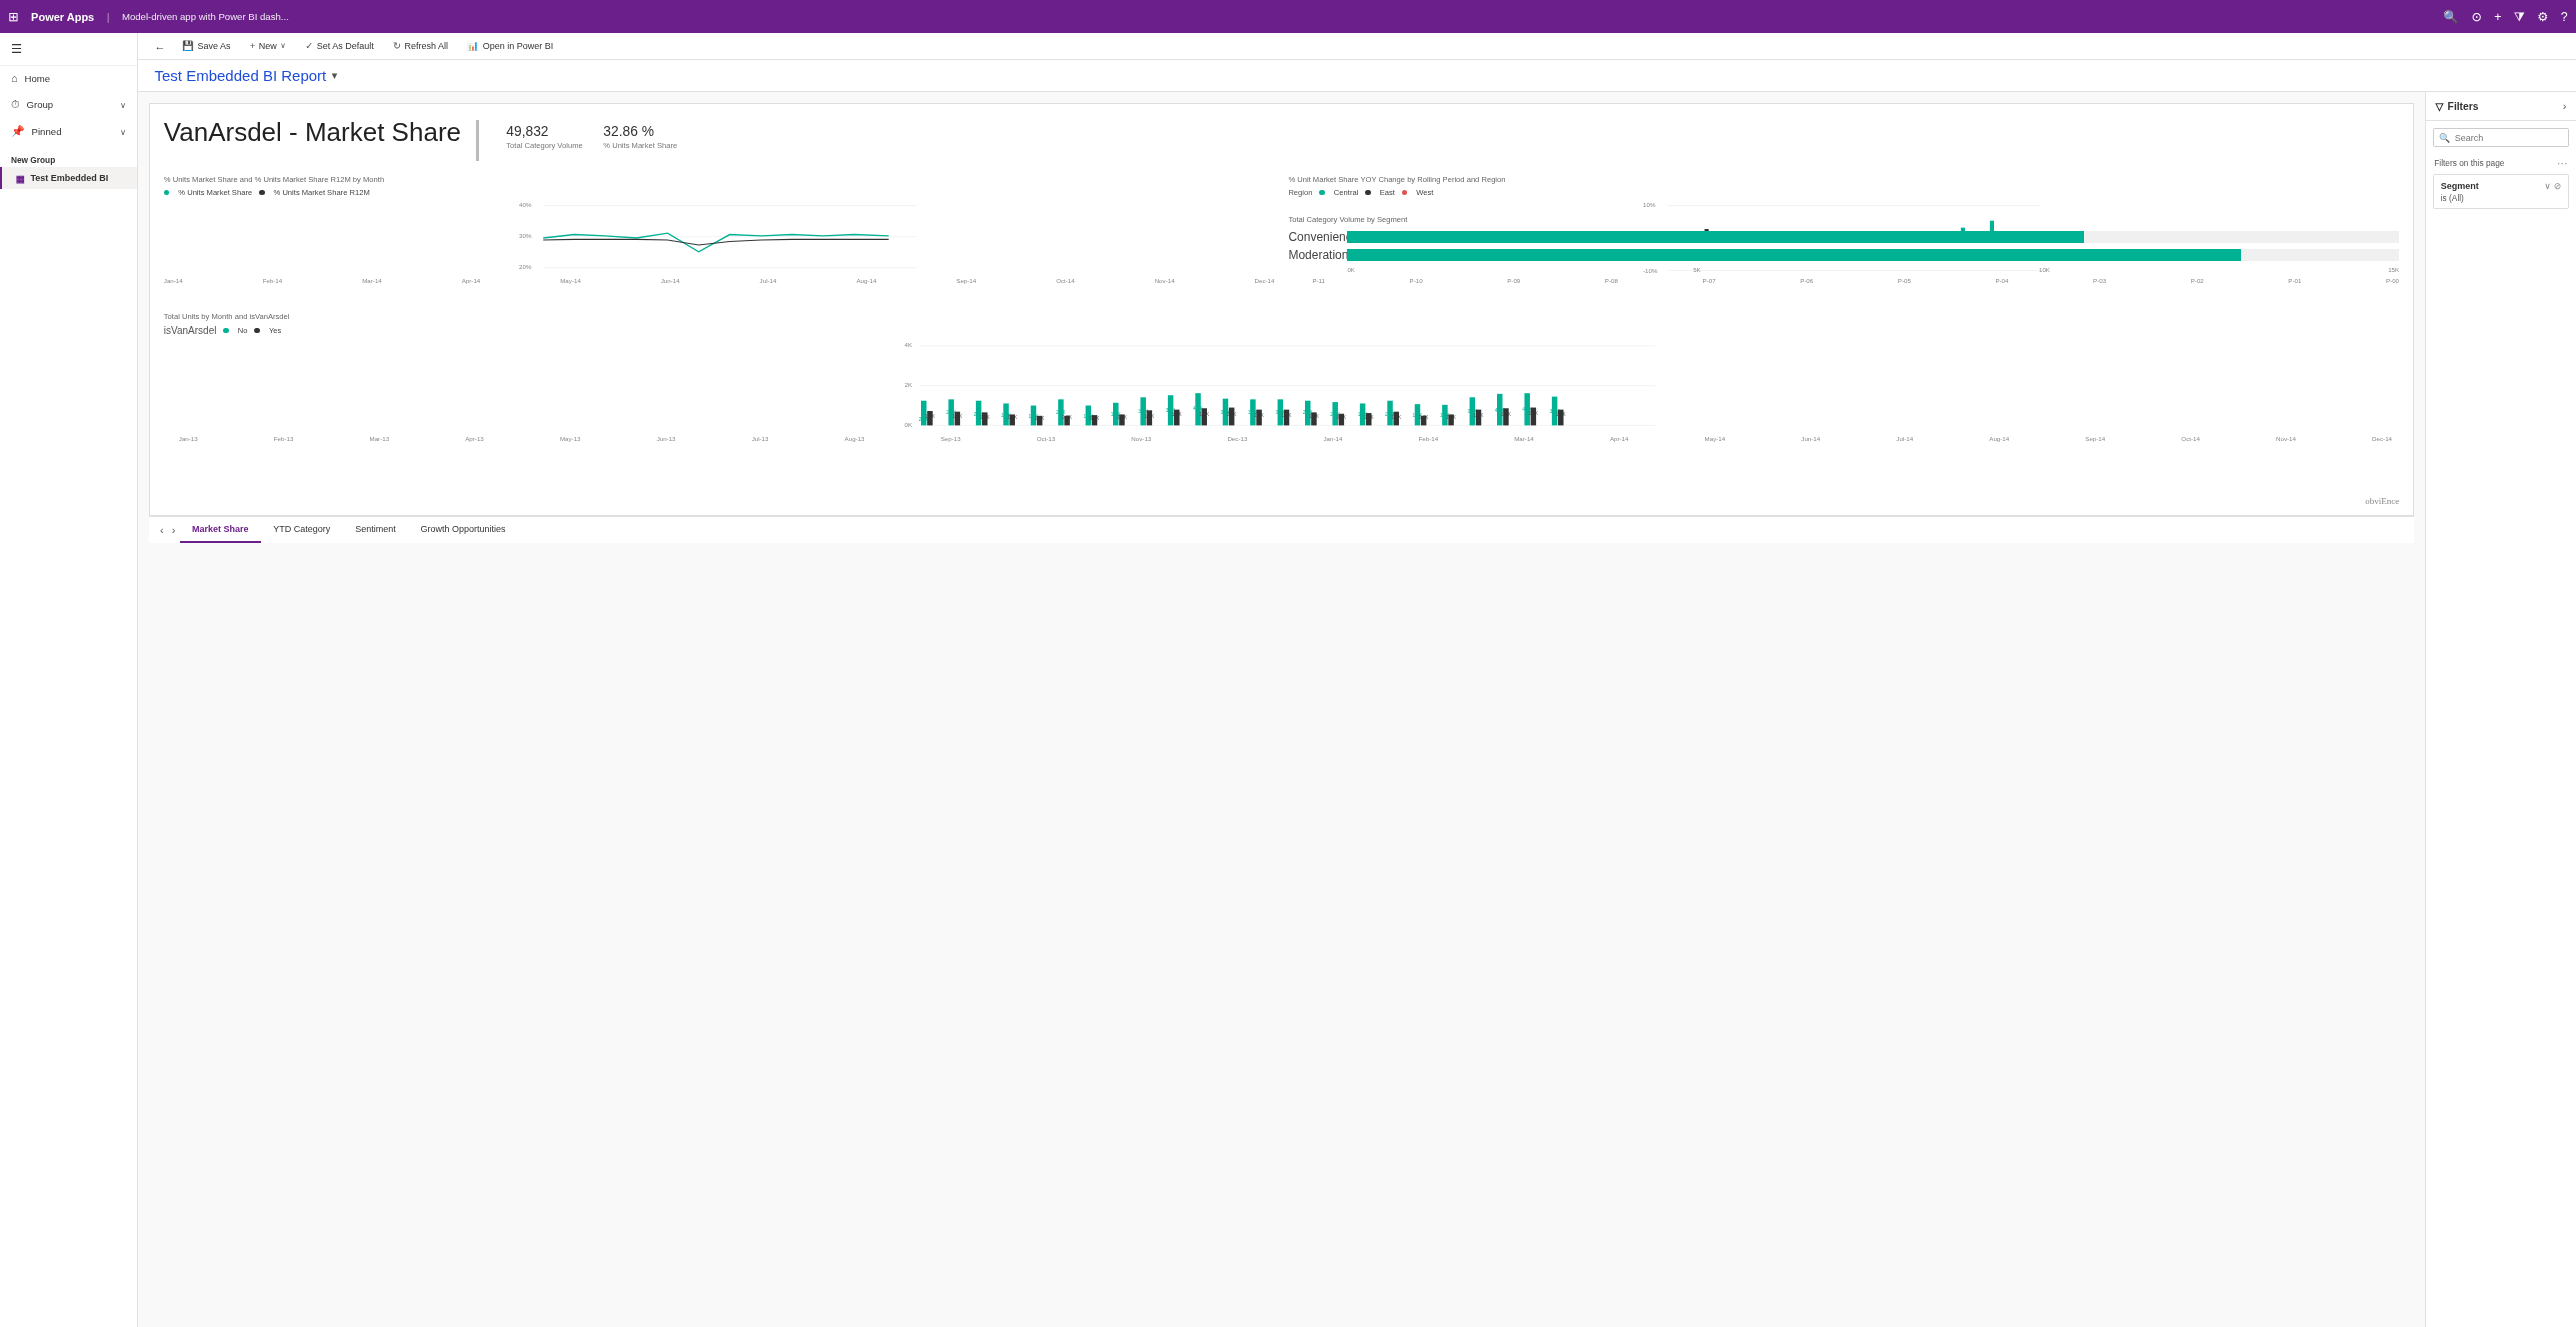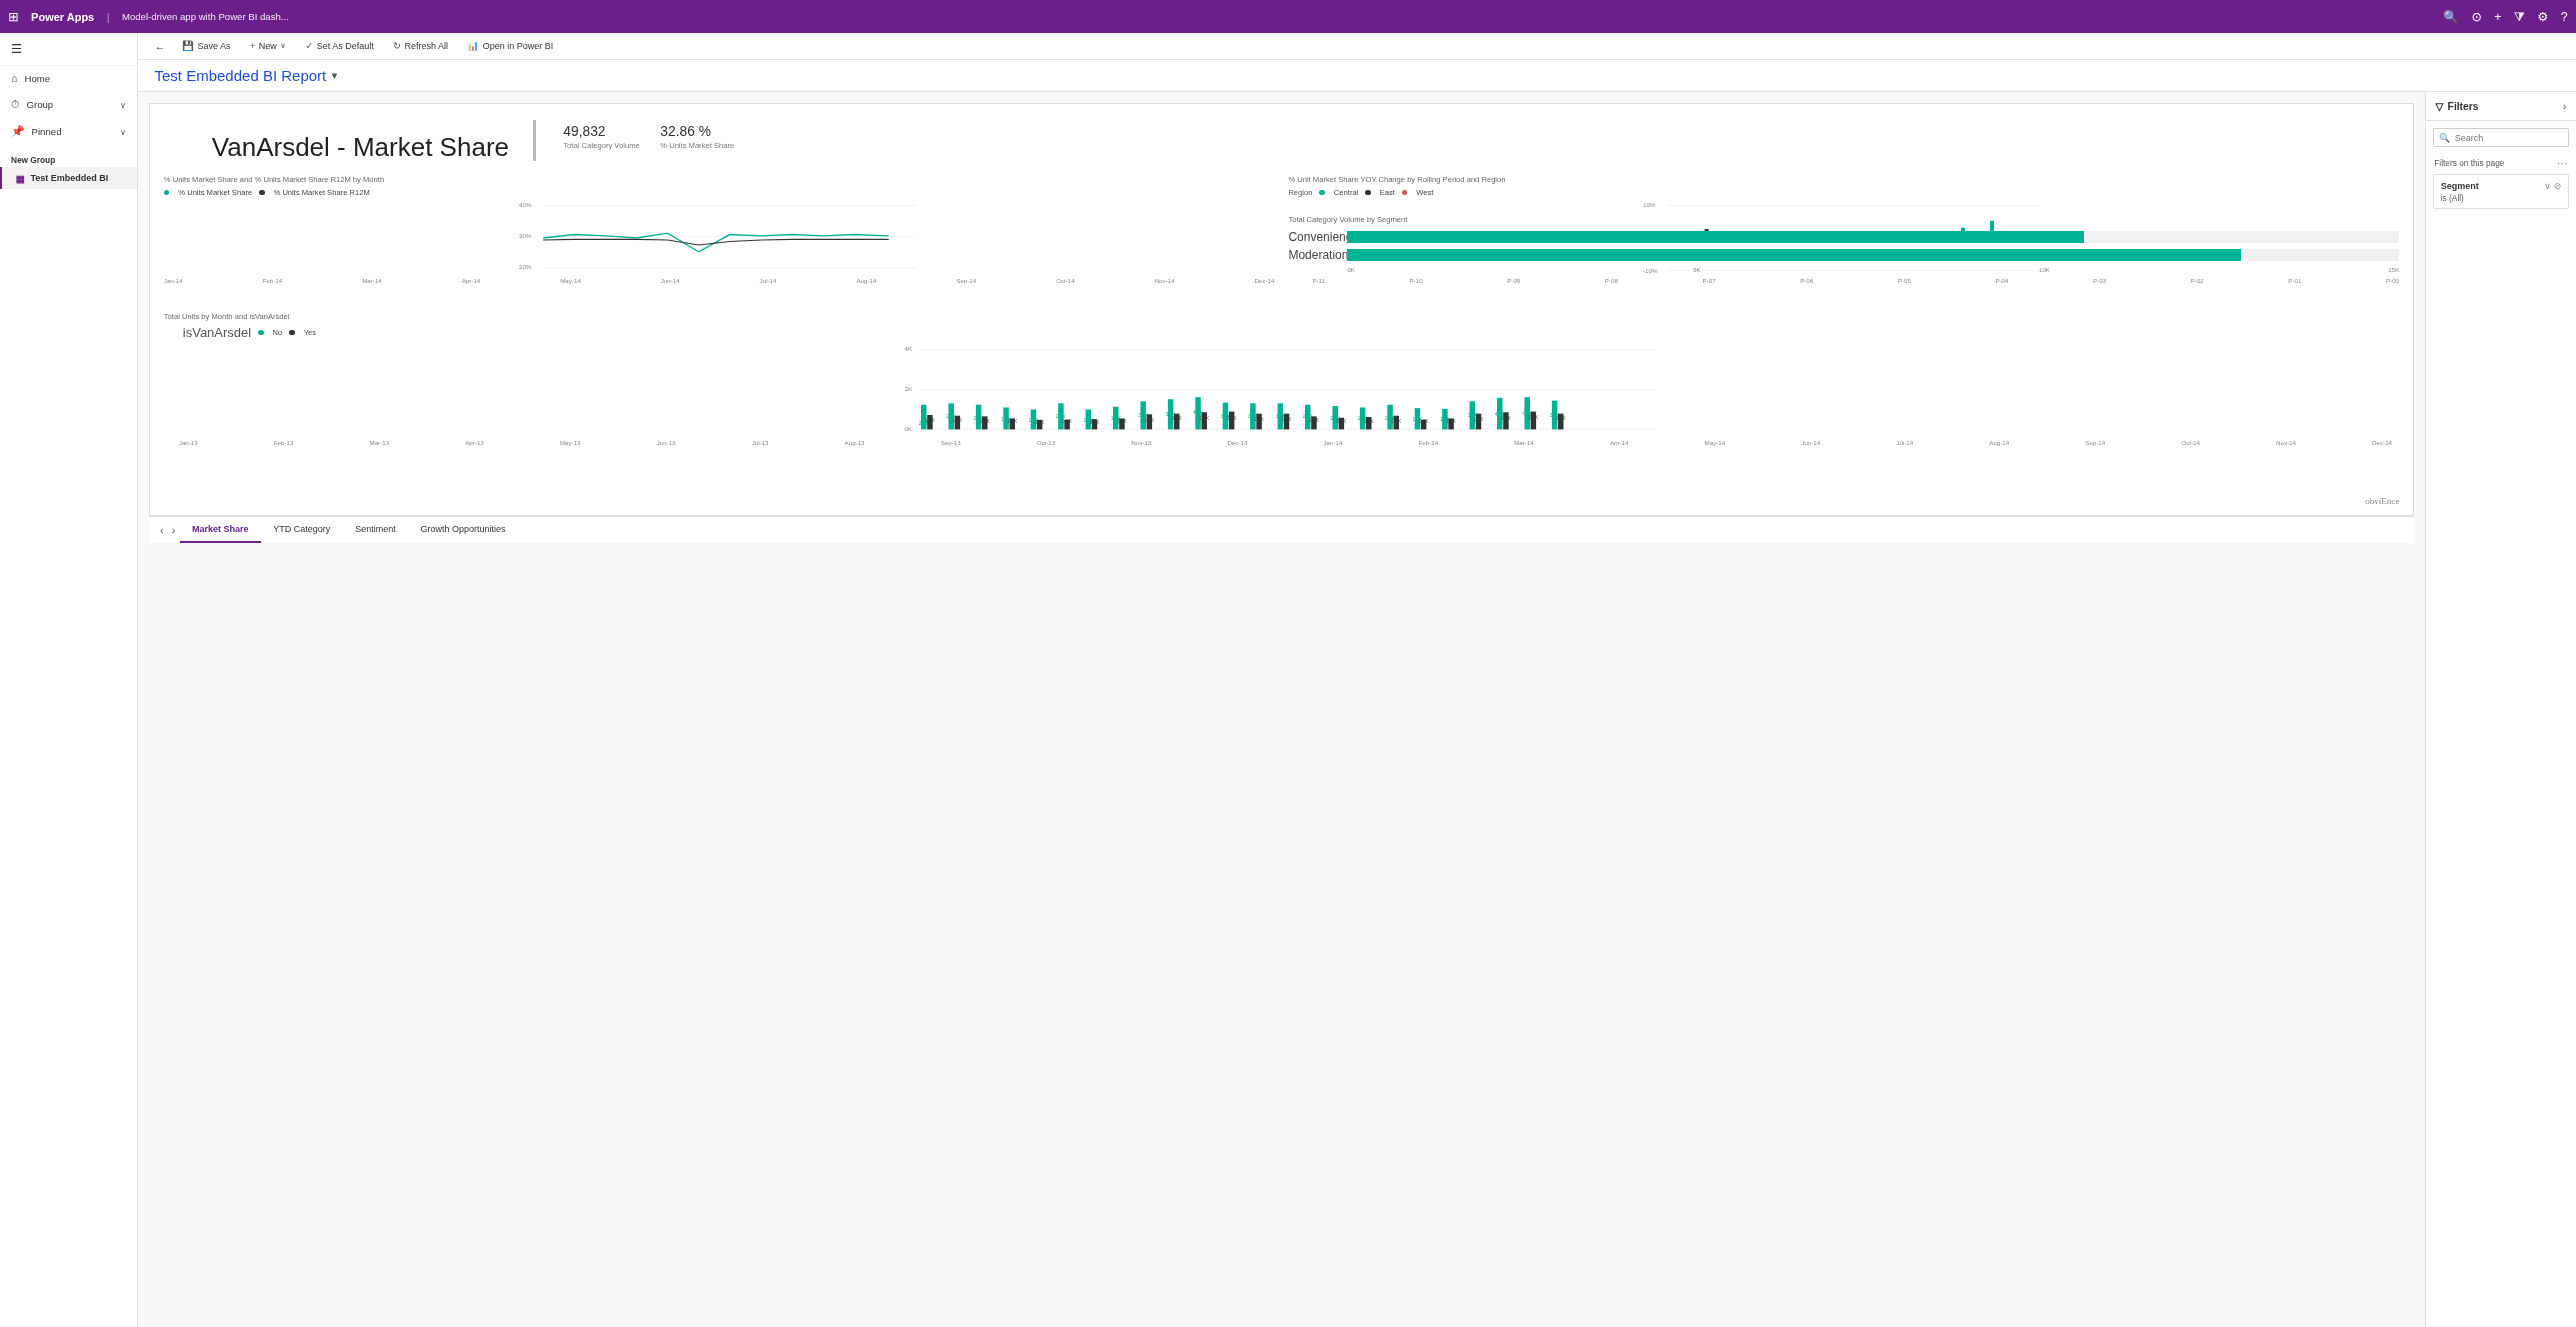--- a/index.html
+++ b/index.html
@@ -327,21 +327,21 @@
       <span class="page-title">Test Embedded BI Report</span>
       <span class="page-title-chevron">▾</span>
     </div>
 
     <div class="content-area">
 
       <div class="report-area">
         <div class="report-container">
 
           <div class="report-header">
-            <div style="display:flex;align-items:flex-end;gap:24px;margin-left:48px;">
+            <div style="display:flex;align-items:flex-start;gap:15px;">
               <div style="font-size:26px;font-weight:300;color:#222;line-height:1.1;">VanArsdel - Market Share</div>
               <div style="width:2.8px;background:#bbb;height:41px;margin-top:2.8px;"></div>
             </div>
             <div style="display:flex;gap:20.6px;margin-top:6.9px;">
               <div class="kpi-block">
                 <div style="font-size:13.8px;font-weight:400;color:#333;">49,832</div>
                 <div style="font-size:7.6px;color:#777;">Total Category Volume</div>
               </div>
               <div class="kpi-block">
                 <div style="font-size:13.8px;font-weight:400;color:#333;">32.86 %</div>
@@ -469,21 +469,21 @@
                   <span>P-03</span>
                   <span>P-02</span>
                   <span>P-01</span>
                   <span>P-00</span>
               </div>
             </div>
 
             <div class="chart-section" style="grid-column:1/3;">
               <div class="chart-title">Total Units by Month and isVanArsdel</div>
               <div class="chart-legend">
-                <span style="font-size:13px;color:#555;margin-left:19px;">isVanArsdel</span>
+                <span style="font-size:10px;color:#555;">isVanArsdel</span>
                 <span><span class="legend-dot" style="background:#00b294;"></span></span>
                 <span>No</span>
                 <span><span class="legend-dot" style="background:#333;"></span></span>
                 <span>Yes</span>
               </div>
               <svg width="100%" height="96" viewBox="0 0 1100 140">
 
                 <text x="0" y="12" font-size="9" fill="#888">4K</text>
                 <text x="0" y="70" font-size="9" fill="#888">2K</text>
                 <text x="0" y="128" font-size="9" fill="#888">0K</text>

